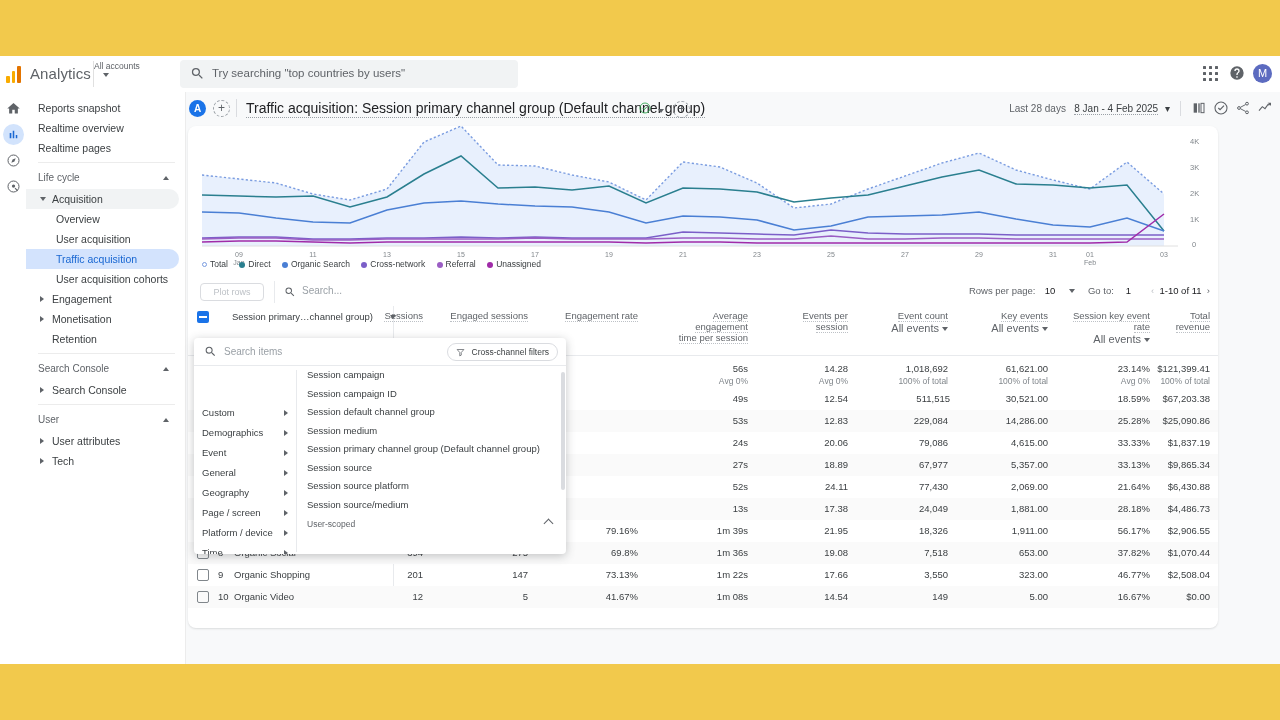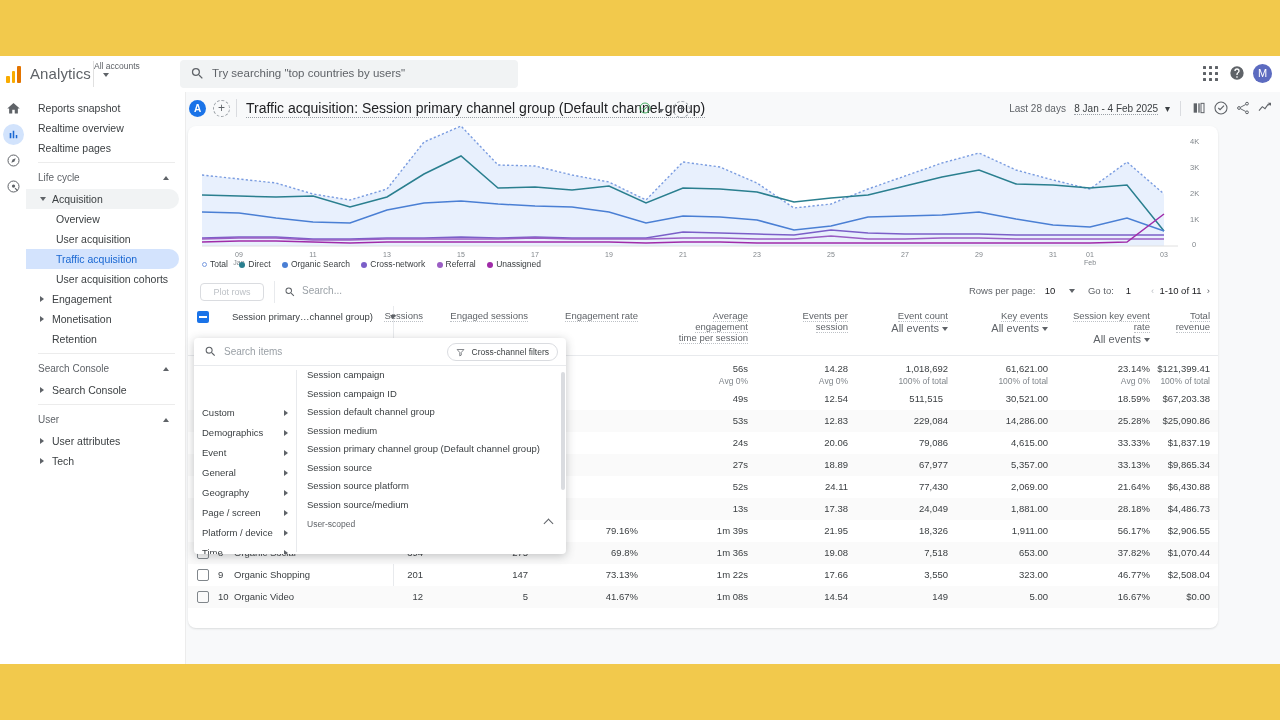--- a/index.html
+++ b/index.html
@@ -494,21 +494,21 @@
           <div class="cell" style="right:68px;width:90px"><span>23.14%</span><span class="pct">Avg 0%</span></div>
           <div class="cell" style="right:8px;width:70px"><span>$121,399.41</span><span class="pct">100% of total</span></div>
         </div>
 
         <div class="row" style="top:82px">
           <div class="cb on"></div>
           <div class="rnum">1</div>
           <div class="rlabel">Direct</div>
           <div class="cell" style="right:470px;width:70px">49s</div>
           <div class="cell" style="right:370px;width:60px">12.54</div>
-          <div class="cell" style="right:275px;width:70px">511,515</div>
+          <div class="cell" style="right:268px;width:70px">511,515</div>
           <div class="cell" style="right:170px;width:70px">30,521.00</div>
           <div class="cell" style="right:68px;width:90px">18.59%</div>
           <div class="cell" style="right:8px;width:70px">$67,203.38</div>
         </div>
         <div class="row alt" style="top:104px">
           <div class="cb on"></div>
           <div class="rnum">2</div>
           <div class="rlabel">Organic Search</div>
           <div class="cell" style="right:470px;width:70px">53s</div>
           <div class="cell" style="right:370px;width:60px">12.83</div>

